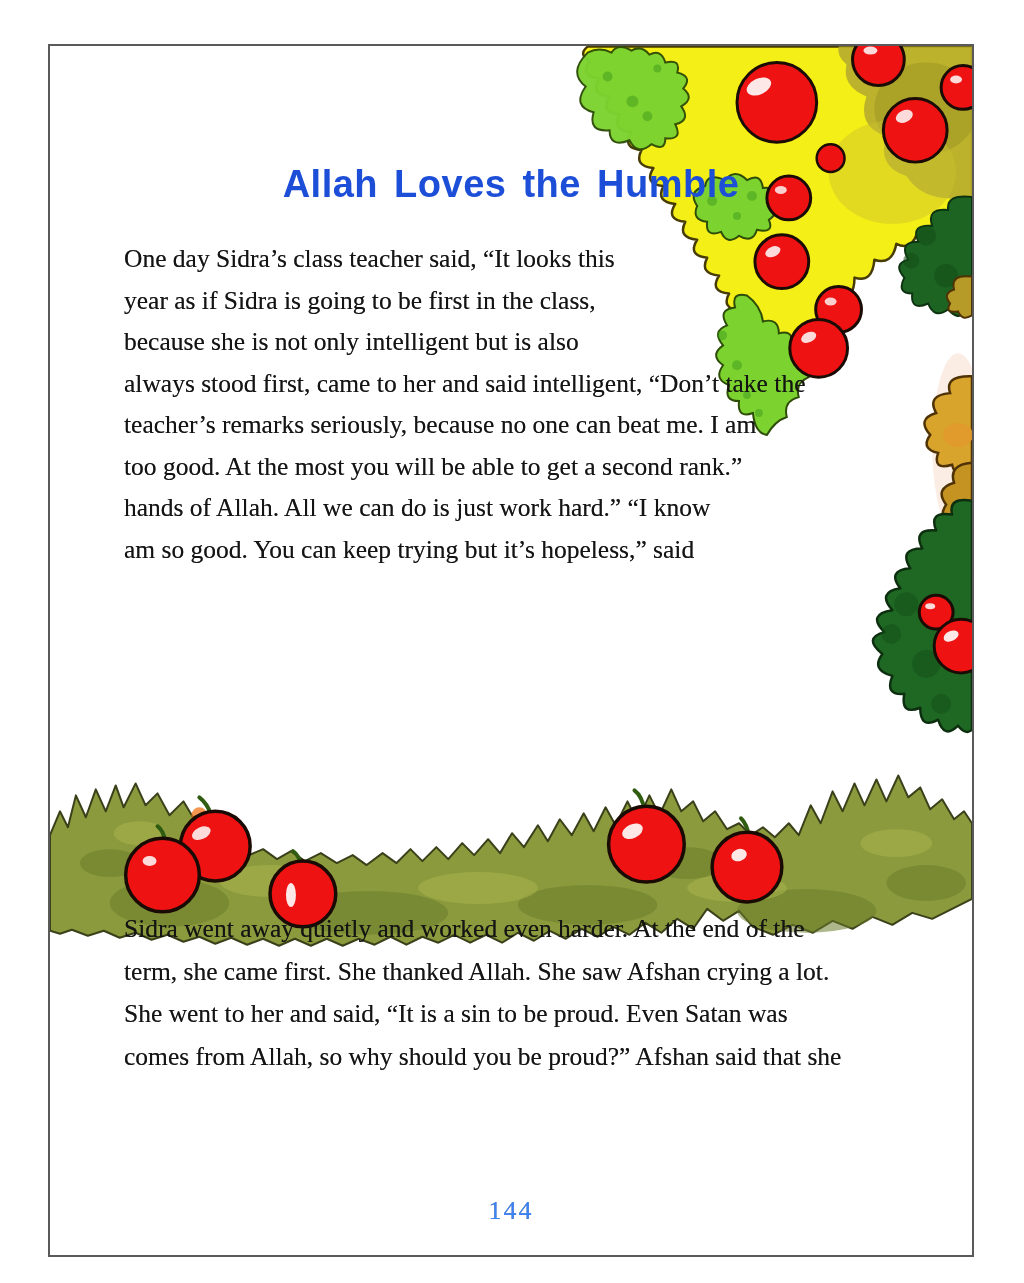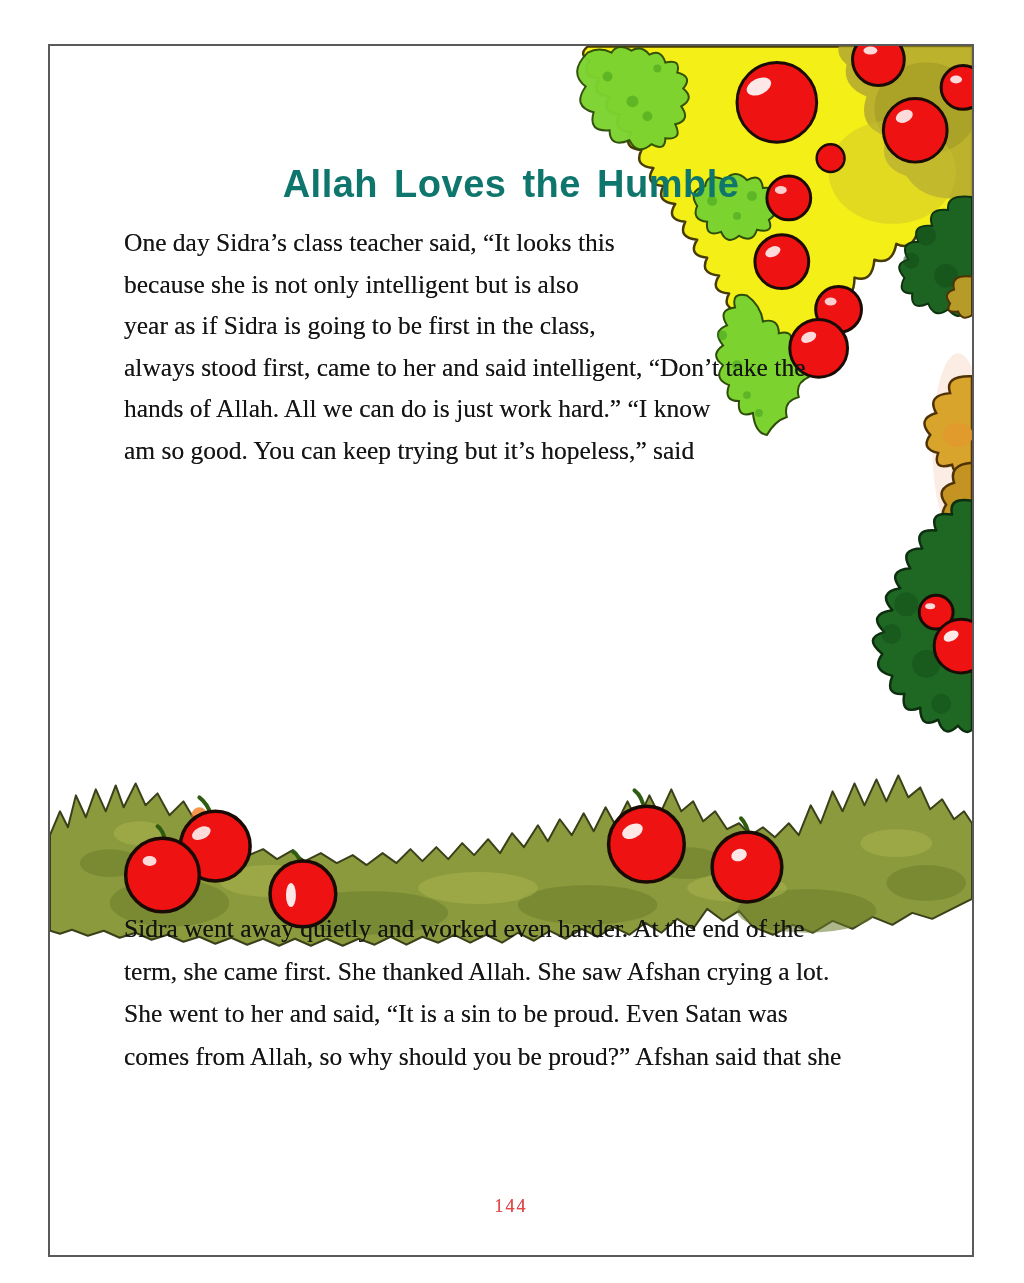--- a/index.html
+++ b/index.html
@@ -10,33 +10,33 @@
   }
   .frame {
     position:absolute; left:48px; top:44px; width:926px; height:1213px;
     border:2px solid #5a5a5a; box-sizing:border-box; background:#ffffff;
   }
   .art { position:absolute; left:0; top:0; width:100%; height:100%; z-index:1; }
   .title {
     position:absolute; left:0; right:0; top:92px; text-align:center; z-index:3;
     font-family:"Liberation Sans","DejaVu Sans",sans-serif;
     font-weight:bold; font-size:38px; letter-spacing:.5px; word-spacing:5px;
-    color:#0f766e;
+    color:#1d4ed8;
   }
   .para { position:absolute; left:74px; z-index:2; }
-  .p1 { top:176px; }
+  .p1 { top:192px; }
   .p2 { top:862px; }
   .ln {
     font-size:25.5px; line-height:41.5px; white-space:nowrap; color:#141414;
     text-shadow:0 0 .6px rgba(0,0,0,.55);
   }
   .p2 .ln { line-height:42.5px; }
   .pageno {
     position:absolute; left:0; right:0; top:1150px; text-align:center; z-index:2;
-    font-size:18px; letter-spacing:2px; color:#ef4444;
+    font-size:26px; letter-spacing:2px; color:#3b82f6;
     text-shadow:0 0 .5px rgba(0,0,0,.5);
   }
 </style>
 </head>
 <body>
 
 <div class="page">
   <div class="frame">
 
     <svg class="art" viewBox="0 0 926 1213" aria-hidden="true">
@@ -194,23 +194,25 @@
           <circle cx="700" cy="824" r="35" fill="#ee1212" stroke="#190b04" stroke-width="3.5"></circle>
           <ellipse cx="692" cy="812" rx="8" ry="6" fill="#fff" opacity=".9" transform="rotate(-20 692 812)"></ellipse>
         </g>
       </g>
     </svg>
 
     <h1 class="title">Allah Loves the Humble</h1>
 
     <div class="para p1">
       <div class="ln">One day Sidra’s class teacher said, “It looks this</div>
+      <div class="ln">year as if Sidra is going to be first in the class,</div>
       <div class="ln">because she is not only intelligent but is also</div>
-      <div class="ln">year as if Sidra is going to be first in the class,</div>
       <div class="ln">always stood first, came to her and said intelligent, “Don’t take the</div>
+      <div class="ln">teacher’s remarks seriously, because no one can beat me. I am</div>
+      <div class="ln">too good. At the most you will be able to get a second rank.”</div>
       <div class="ln">hands of Allah. All we can do is just work hard.” “I know</div>
       <div class="ln">am so good. You can keep trying but it’s hopeless,” said</div>
     </div>
 
     <div class="para p2">
       <div class="ln">Sidra went away quietly and worked even harder. At the end of the</div>
       <div class="ln">term, she came first. She thanked Allah. She saw Afshan crying a lot.</div>
       <div class="ln">She went to her and said, “It is a sin to be proud. Even Satan was</div>
       <div class="ln">comes from Allah, so why should you be proud?” Afshan said that she</div>
     </div>

